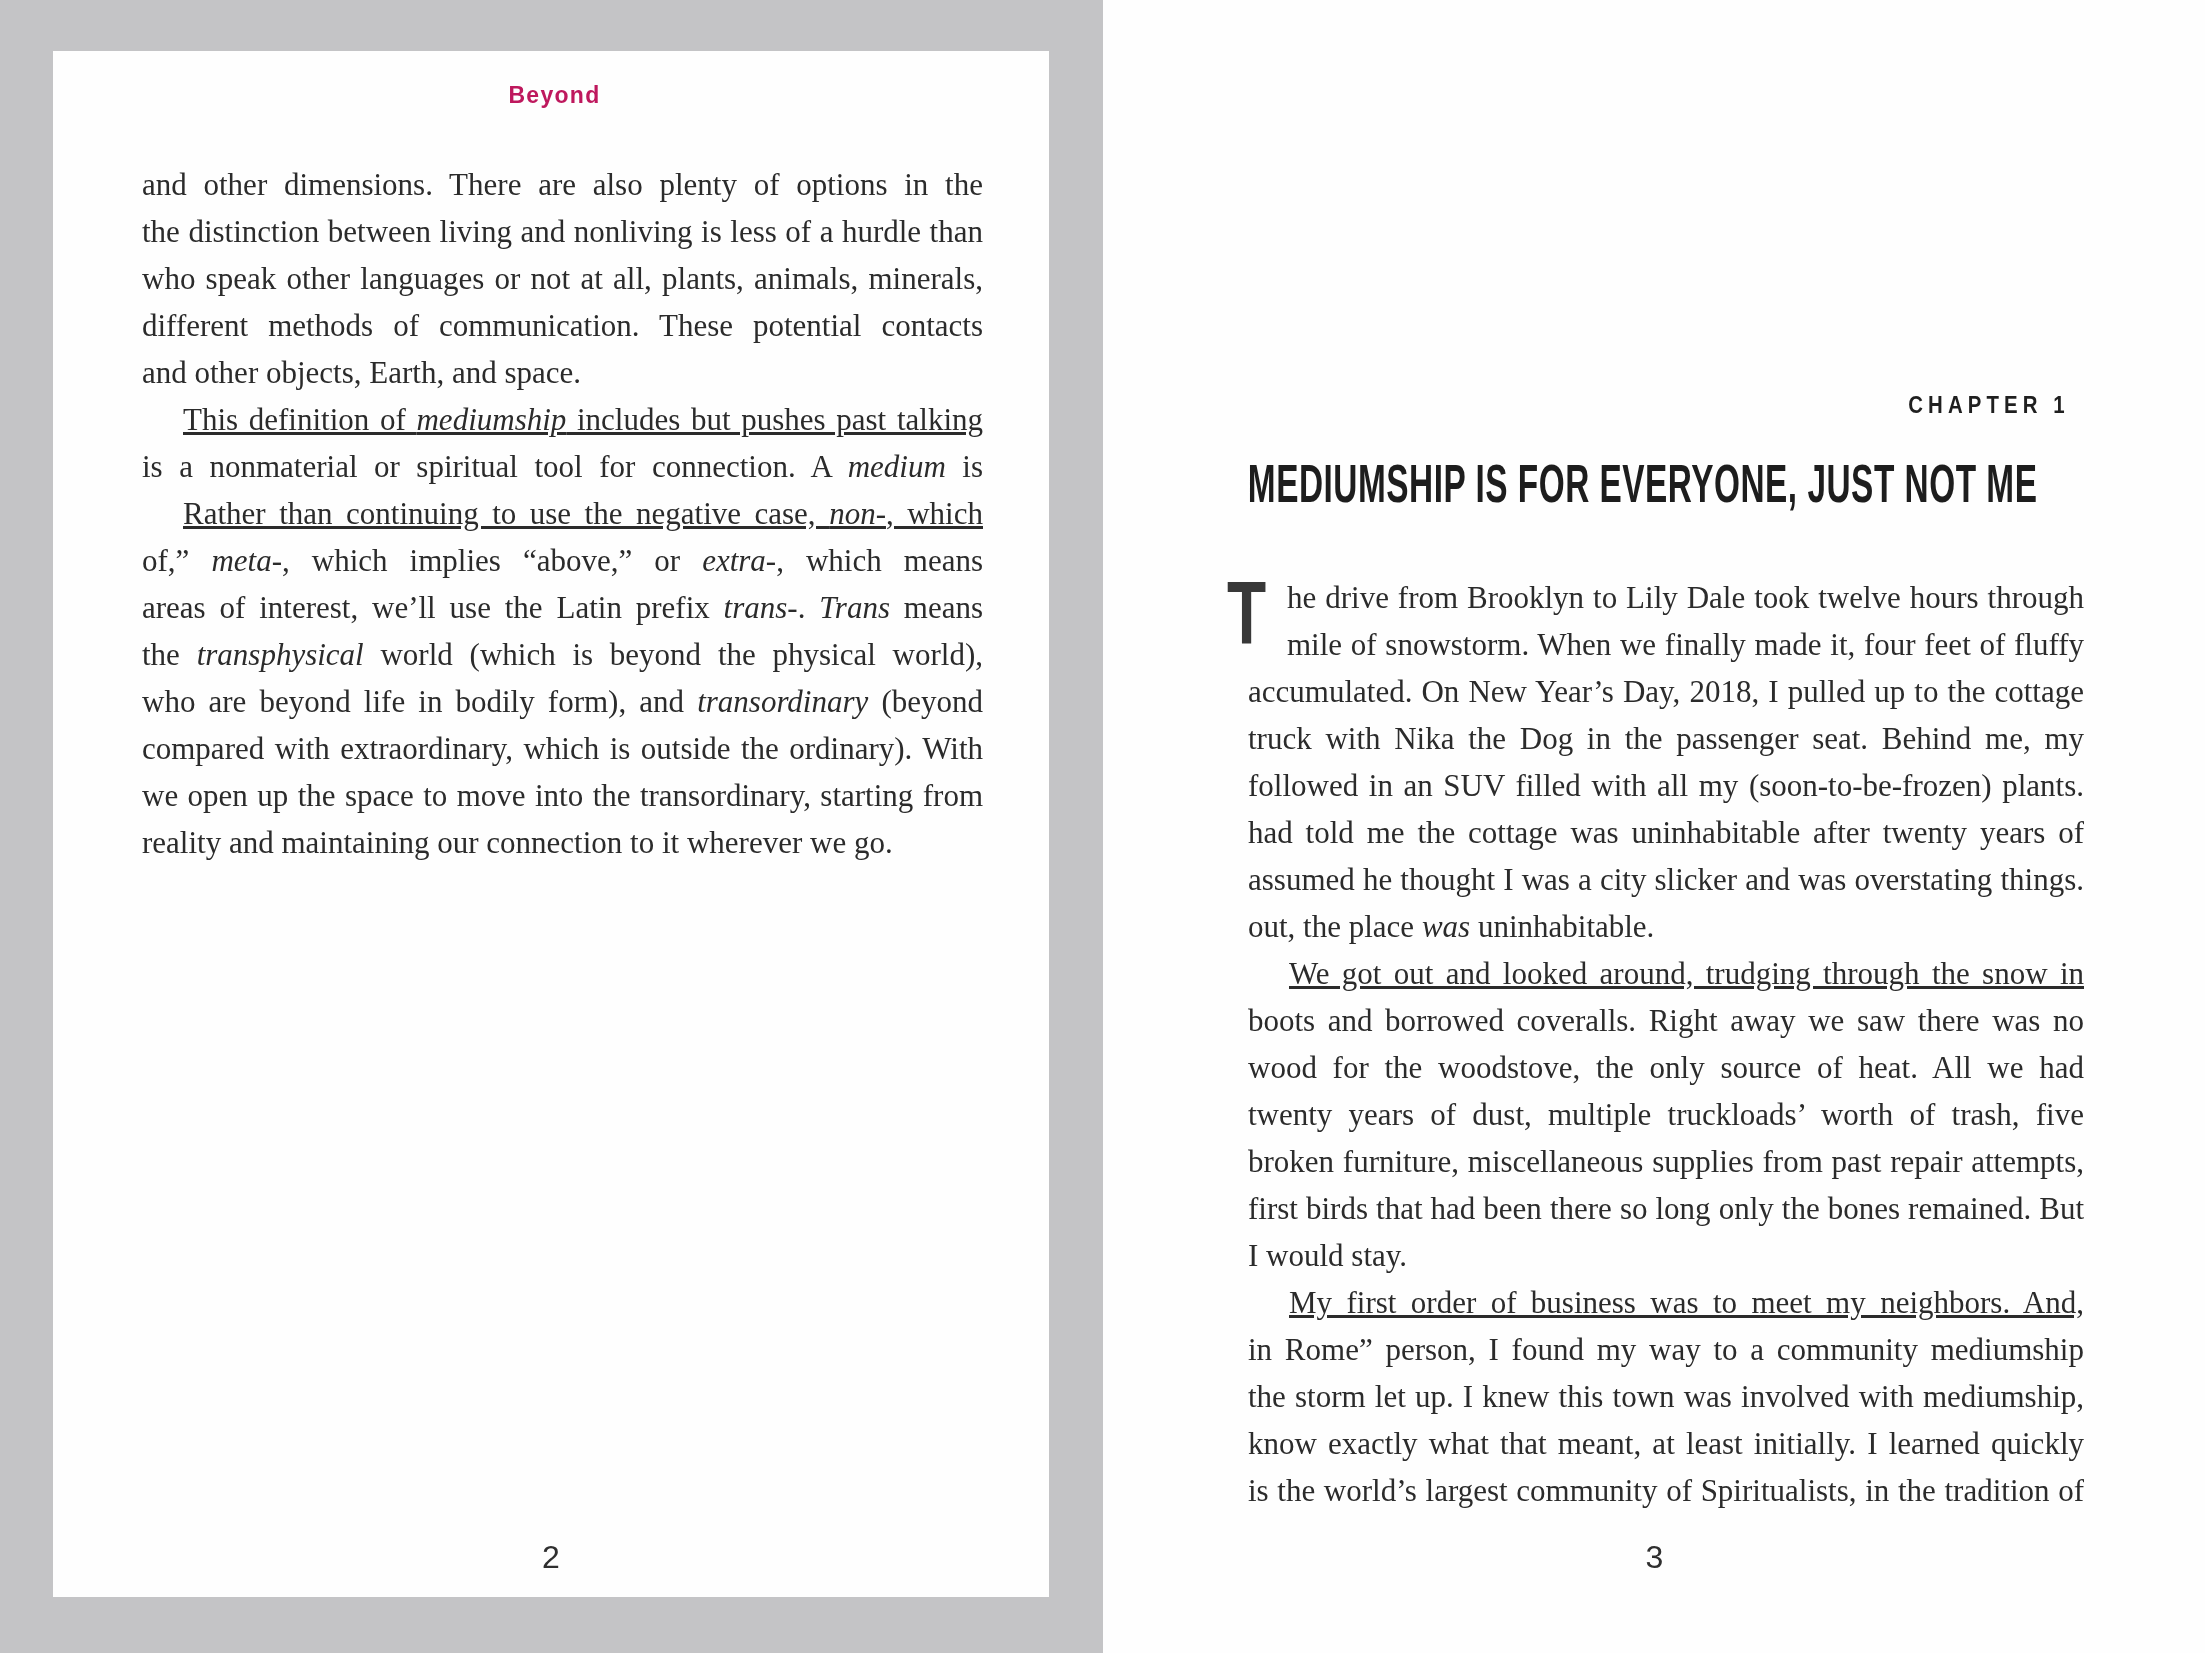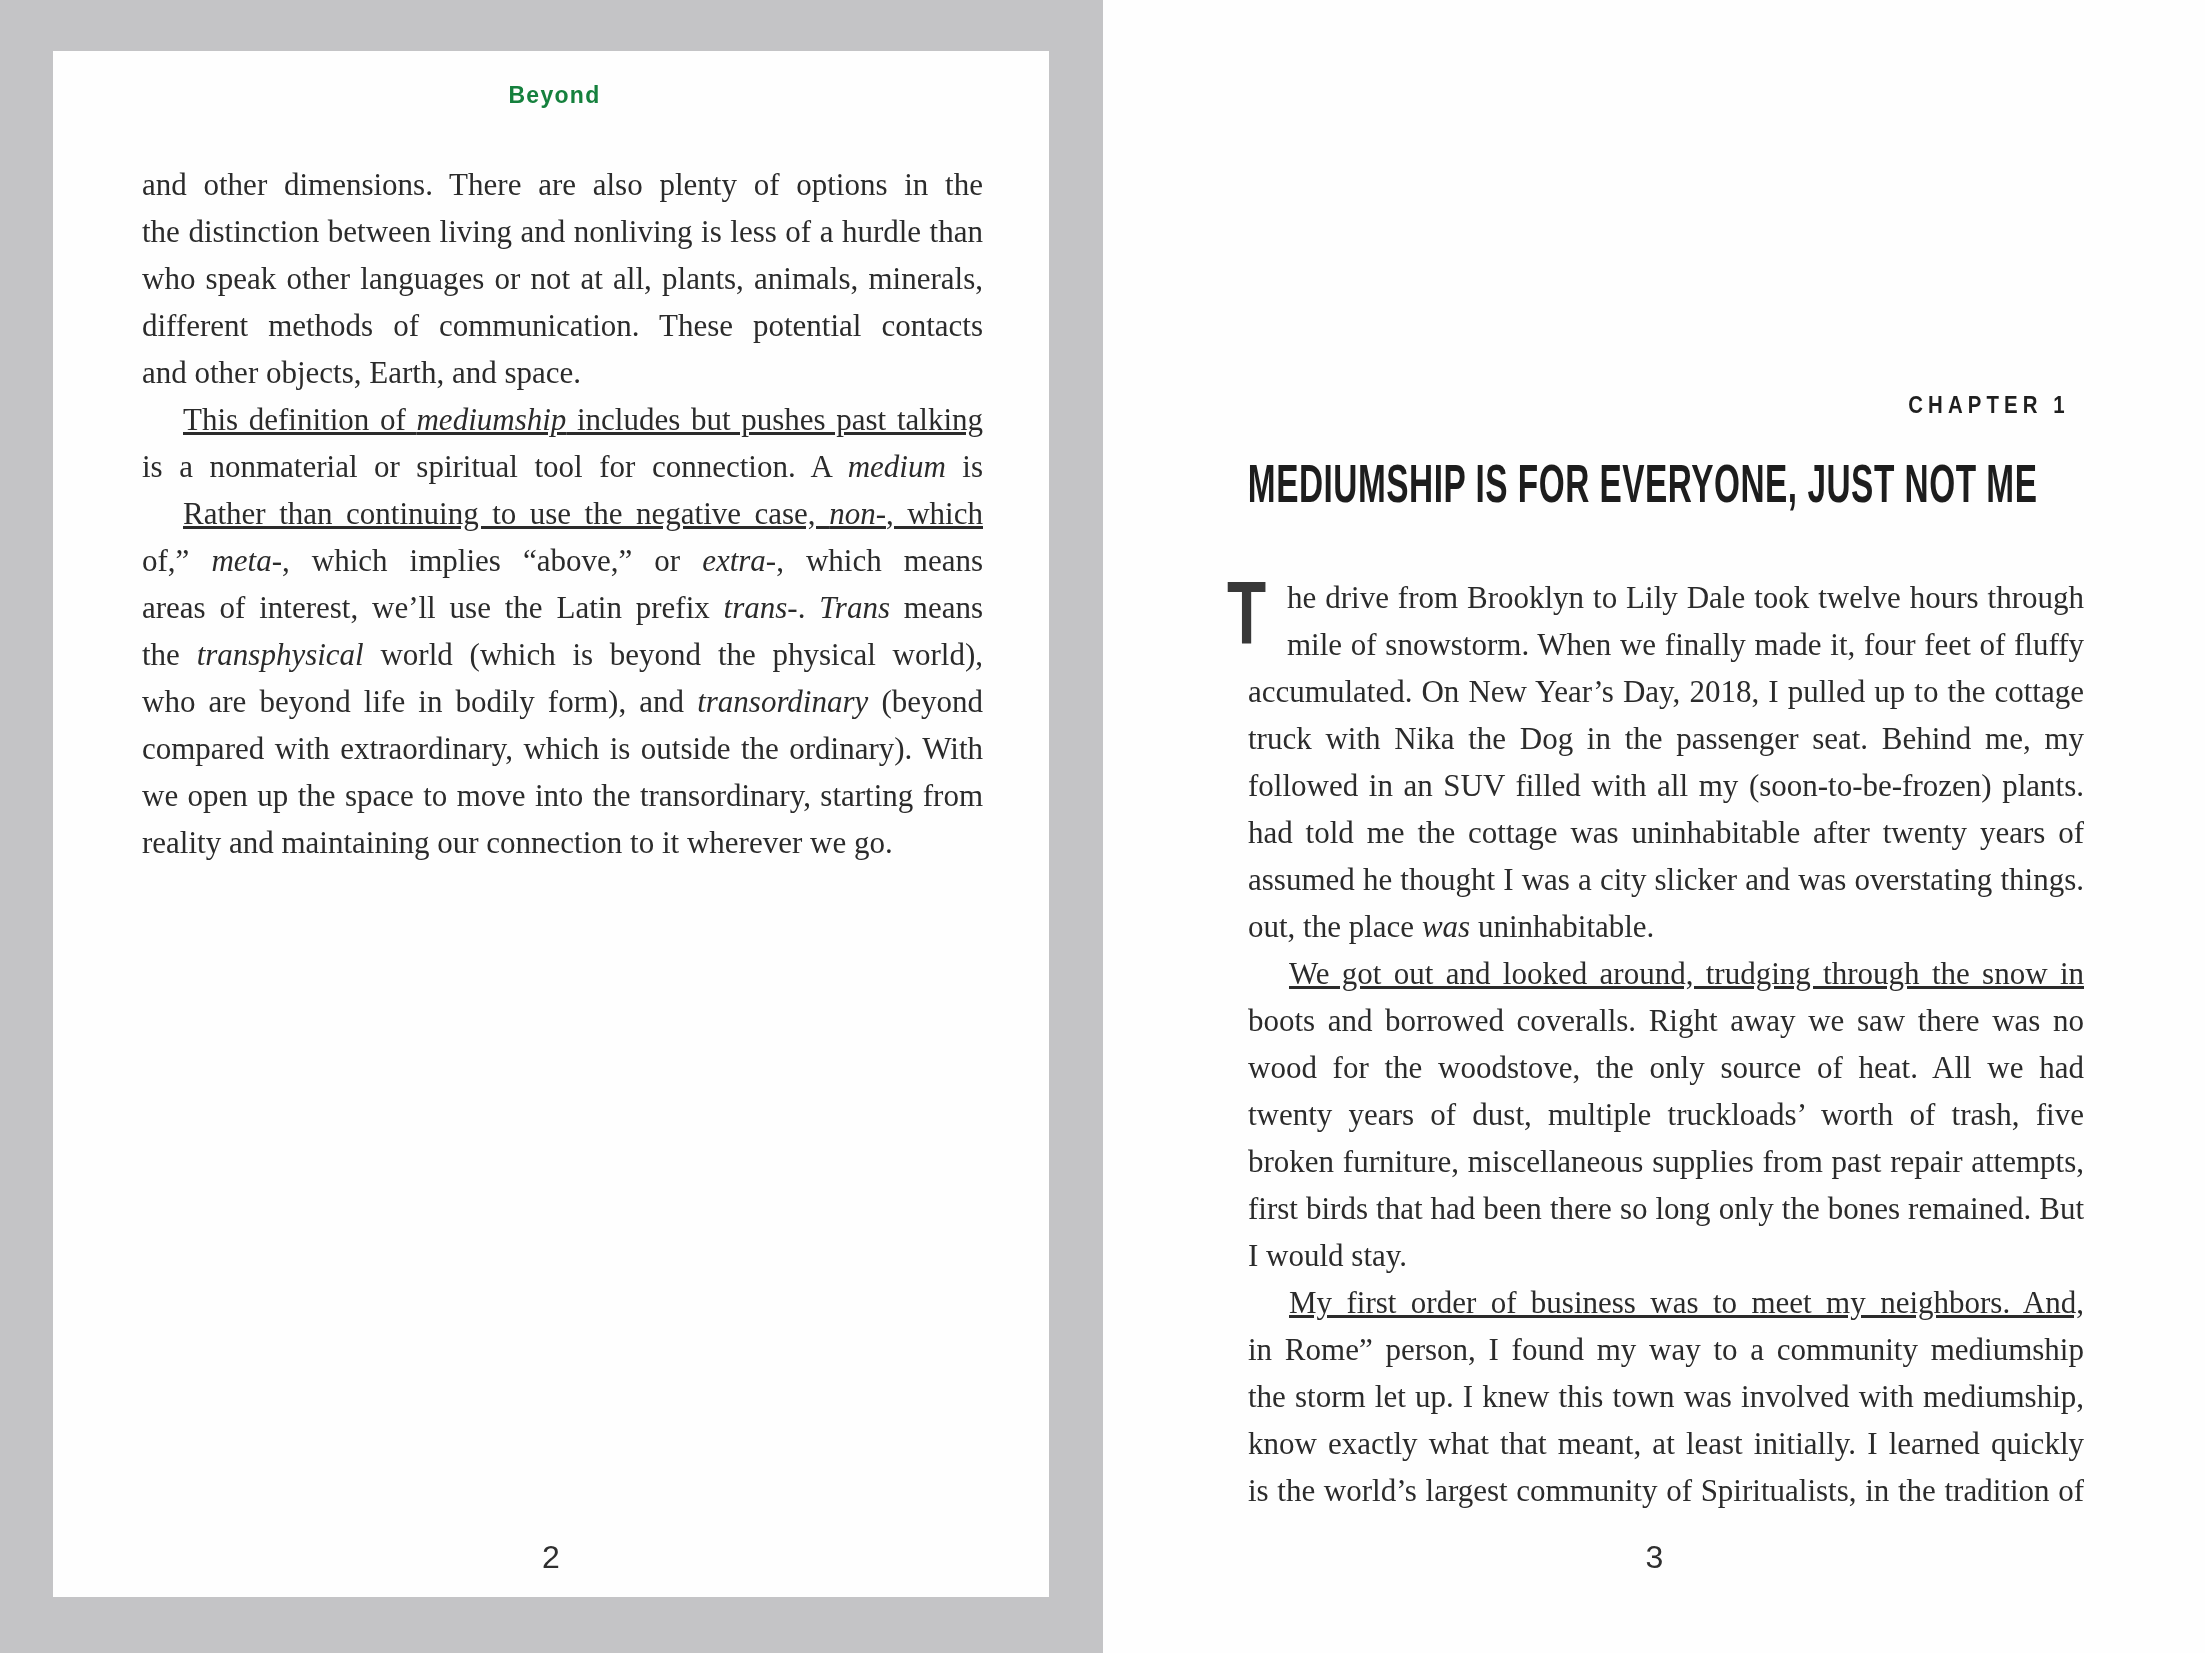--- a/index.html
+++ b/index.html
@@ -41,21 +41,21 @@
     font-size:89px;line-height:66px;
     transform:scaleX(0.72);transform-origin:left top;
     color:#383838;
   }
 
   .running-head{
     position:absolute;left:73px;top:30.5px;width:857px;
     text-align:center;
     font-family:"Liberation Sans","DejaVu Sans",sans-serif;
     font-weight:bold;font-size:23px;letter-spacing:1.3px;
-    color:#15803d;
+    color:#be185d;
   }
 
   .chapter-label-wrap{
     position:absolute;left:129px;top:392px;width:852px;
     display:flex;justify-content:flex-end;overflow:visible;
   }
   .chapter-label-inner{
     display:inline-block;white-space:nowrap;
     font-family:"Liberation Sans","DejaVu Sans",sans-serif;
     font-weight:bold;font-size:24px;line-height:25.4px;letter-spacing:6px;

